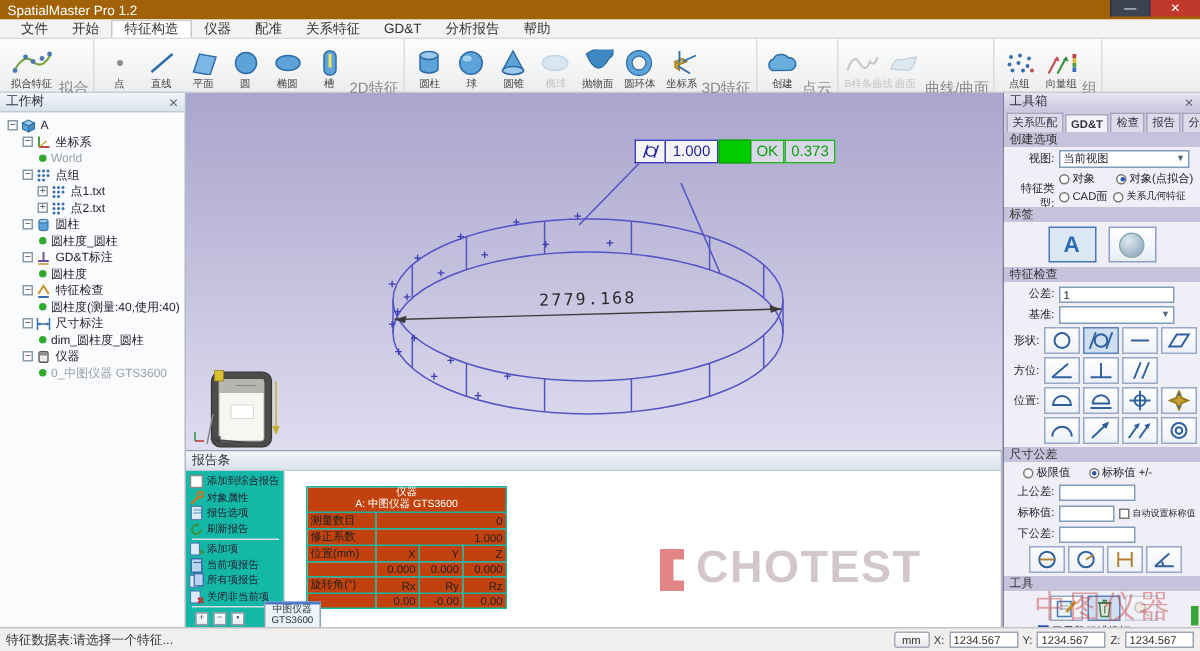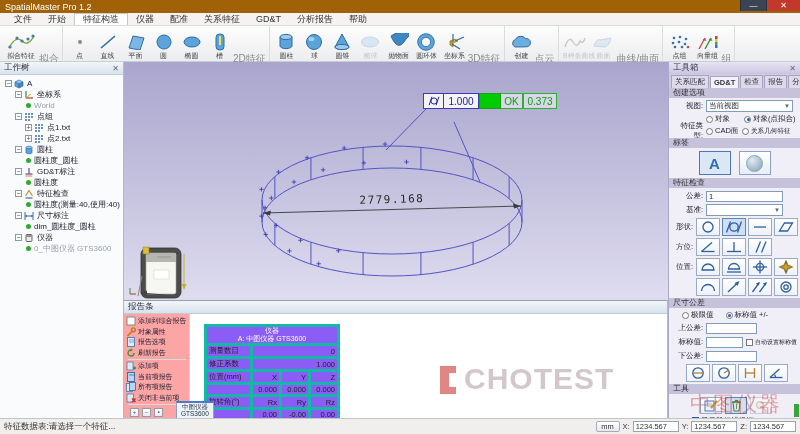--- a/index.html
+++ b/index.html
@@ -41,29 +41,29 @@
 .callout .c{display:flex;align-items:center;justify-content:center;background:rgba(255,255,255,.85);}
 .callout .cb{border:1px solid #3b3bbb;color:#22229a;}
 .callout .sym{width:20px;border-right:none;}
 .callout .val{width:36px;border-left:1px solid #3b3bbb;}
 .callout .grn{width:22px;background:#00cc00;border:1px solid #19a019;}
 .callout .gok{width:22px;border:1px solid #27b427;border-left:none;color:#0aa00a;background:rgba(255,255,255,.5);}
 .callout .gval{width:34px;border:1px solid #27b427;border-left:1px solid #27b427;color:#0aa00a;background:rgba(255,255,255,.5);}
 
 .reportpanel{position:absolute;left:124px;top:300px;width:544px;height:118px;background:#f4f4f4;border-top:1px solid #9aa0aa;border-right:1px solid #b4b9c2;}
 .reportbody{display:flex;height:104px;background:#fff;}
-.ractions{width:66px;border-right:1px solid #cfd4da;padding:2px 1px 0 2px;background:#fca5a5;}
+.ractions{width:66px;border-right:1px solid #cfd4da;padding:2px 1px 0 2px;background:#14b8a6;}
 .raction{display:flex;align-items:center;height:10.5px;white-space:nowrap;font-size:7.5px;color:#223;}
 .raction .ric{width:10px;height:10px;margin-right:2px;flex:none;}
 .rsep{height:1px;background:#d8dce2;margin:1px 2px;}
 .minirow{display:flex;gap:3px;margin:3px 0 0 4px;}
 .minibtn{width:9px;height:9px;border:1px solid #99a;background:linear-gradient(#fff,#e8ecf2);font-size:6px;line-height:7px;text-align:center;color:#456;}
 .rtablewrap{padding:10px 0 0 14px;}
 table.rtable{border-collapse:collapse;font-size:7.5px;}
-table.rtable td{border:3px solid #14b8a6;padding:0 2px;height:10px;background:#8b5cf6;}
+table.rtable td{border:1px solid #14b8a6;padding:0 2px;height:10px;background:#c2410c;}
 table.rtable td.lab{text-align:left;width:46px;}
 table.rtable td.v{text-align:right;width:29px;}
 .rthead{border:1px solid #2c4f92;background:#3d6cc0;color:#fff;text-align:center;font-size:7px;line-height:8px;padding:1px 2px;}
 .rtab{position:absolute;left:52px;bottom:0;text-align:center;font-size:6.5px;line-height:6.5px;border:1px solid #8aa0bb;border-bottom:none;border-top:2px solid #4a7ac8;background:#eef3fa;padding:1px 4px;color:#234;}
 
 .toolbox{position:absolute;left:668px;top:62px;width:132px;height:356px;background:#0f172a;border-left:1px solid #a9a9c9;display:flex;flex-direction:column;overflow:hidden;}
 .tbtitle{height:12px;background:linear-gradient(#e7e4f2,#cbc6e0);font-size:8.5px;display:flex;align-items:center;padding:0 4px;color:#334;flex:none;}
 .tbtitle .px{margin-left:auto;font-size:8px;color:#667;}
 .tbtabs{height:14px;display:flex;align-items:flex-end;padding-left:2px;gap:1px;flex:none;background:#d0ccdf;}
 .tbtab{font-size:7.5px;padding:1px 3px;border:1px solid #a8a4c0;border-bottom:none;background:#dedaea;color:#334;white-space:nowrap;}

